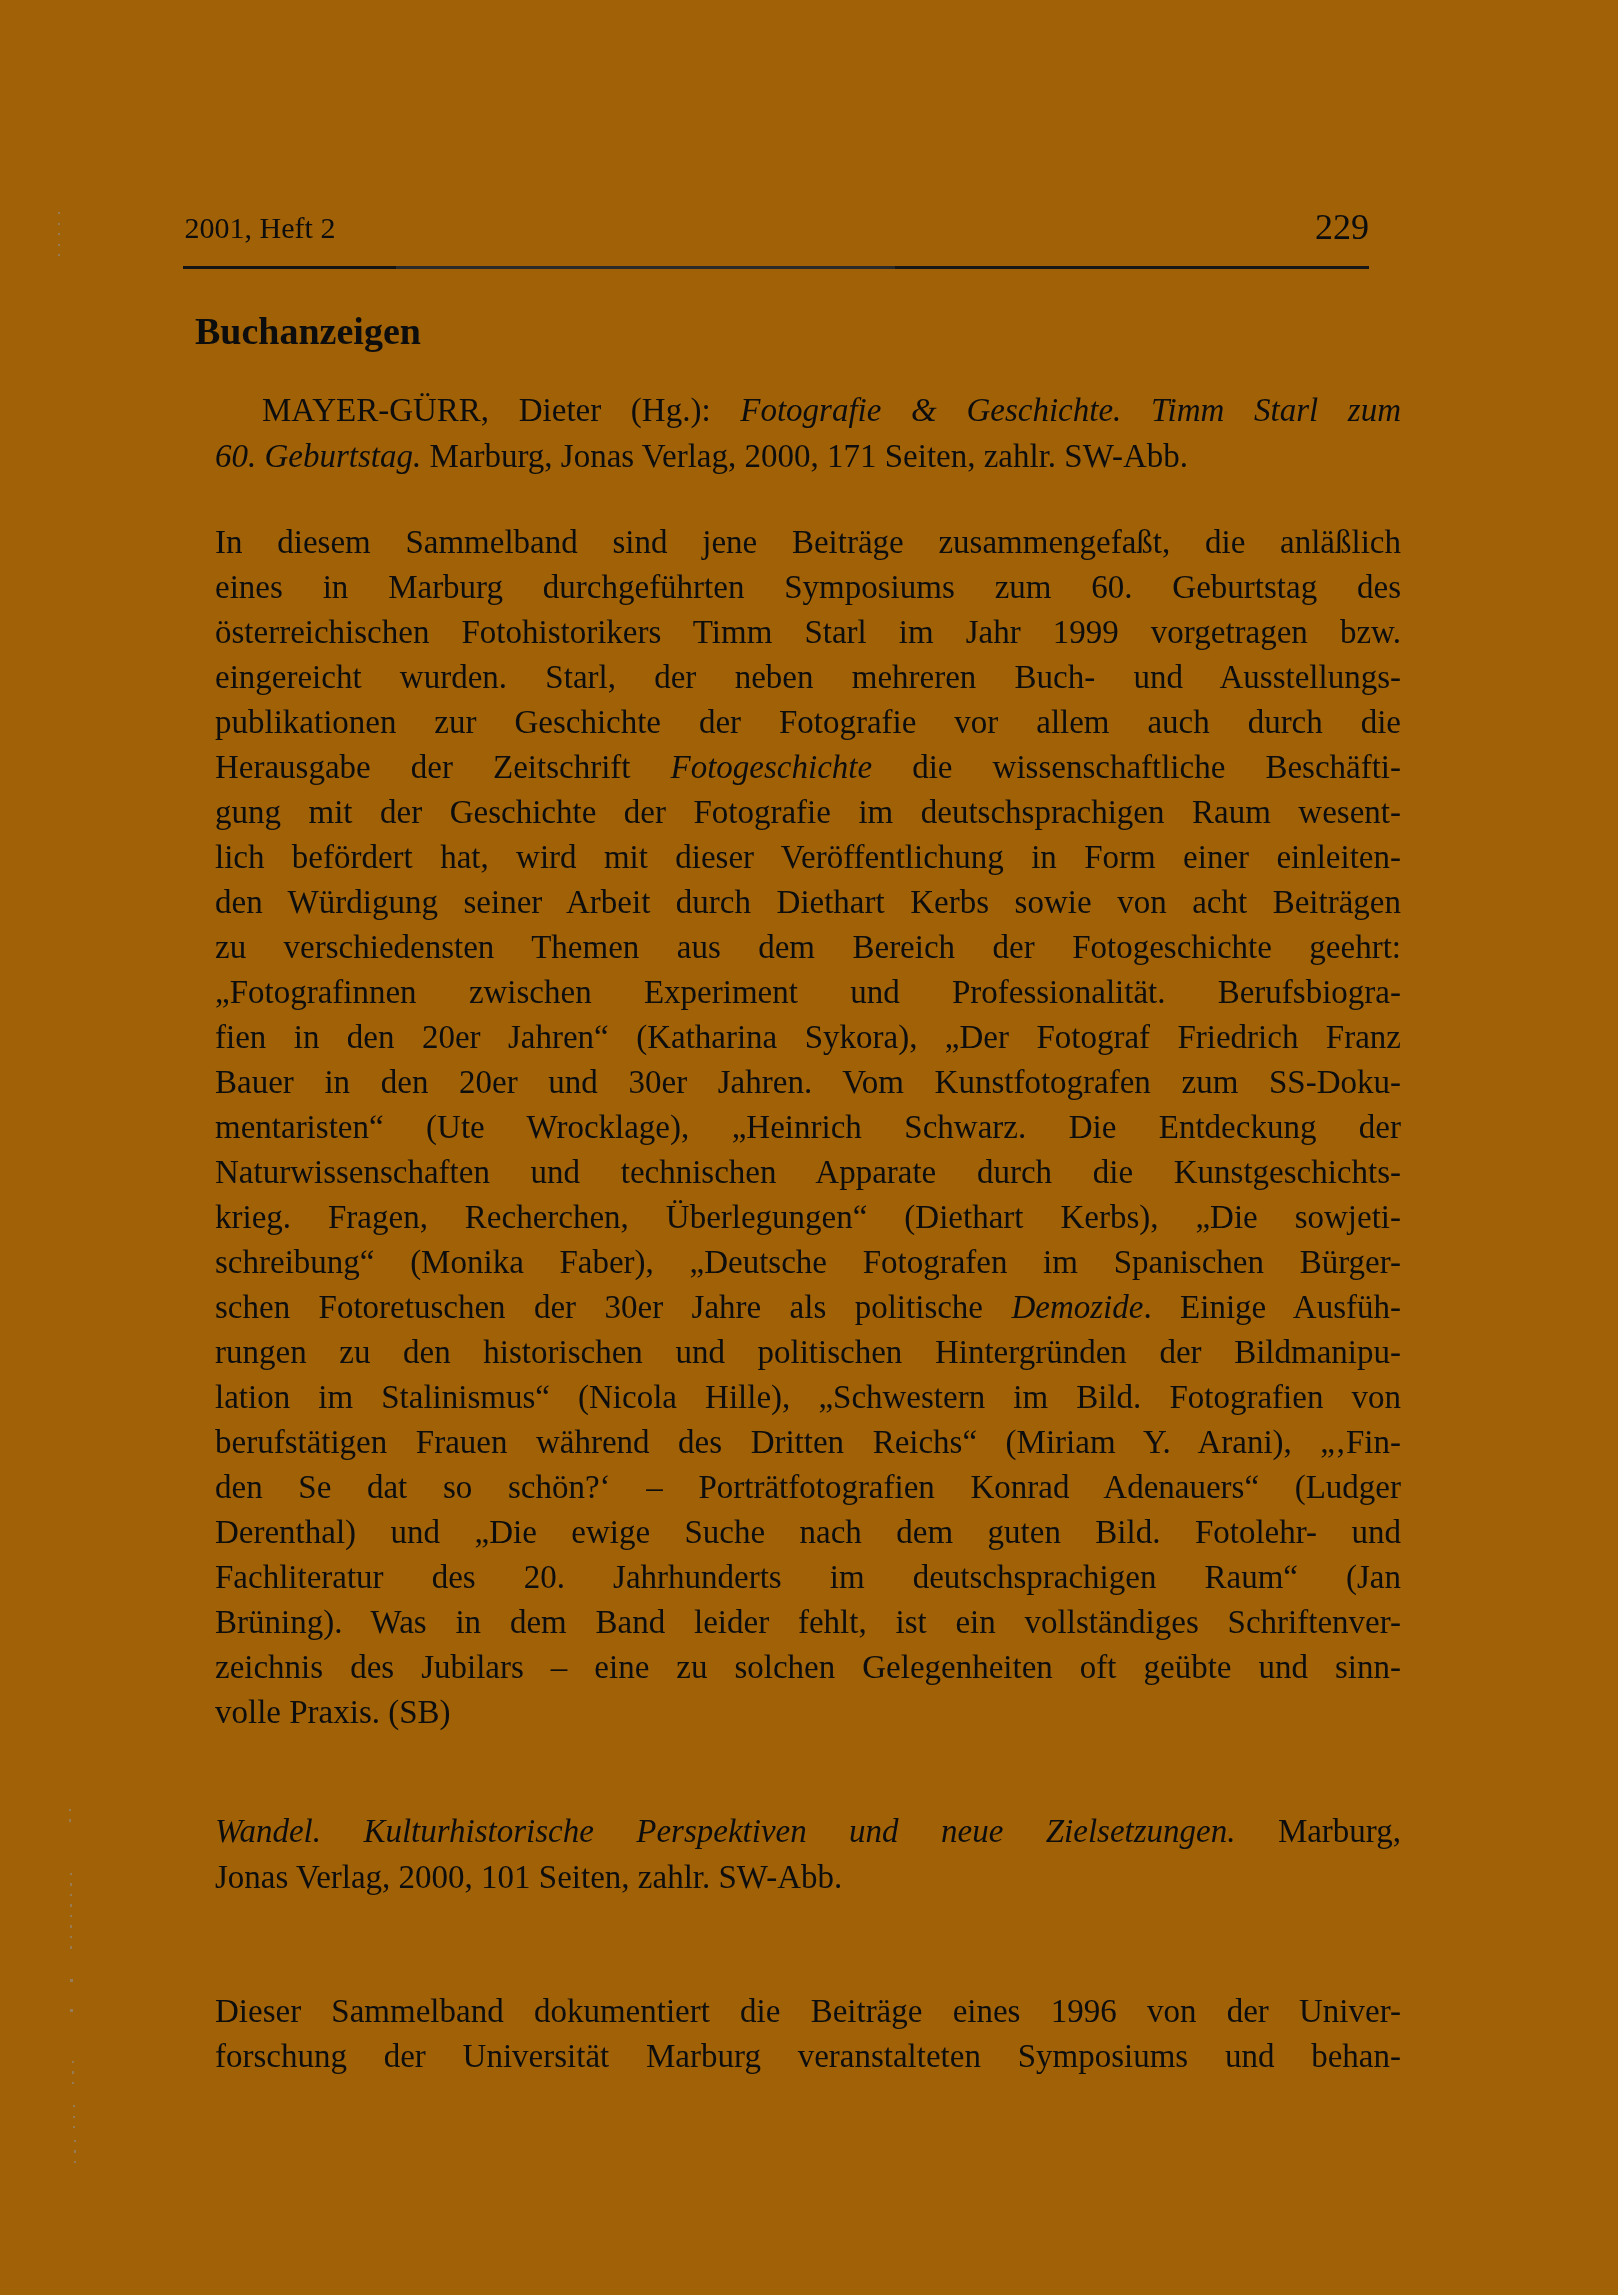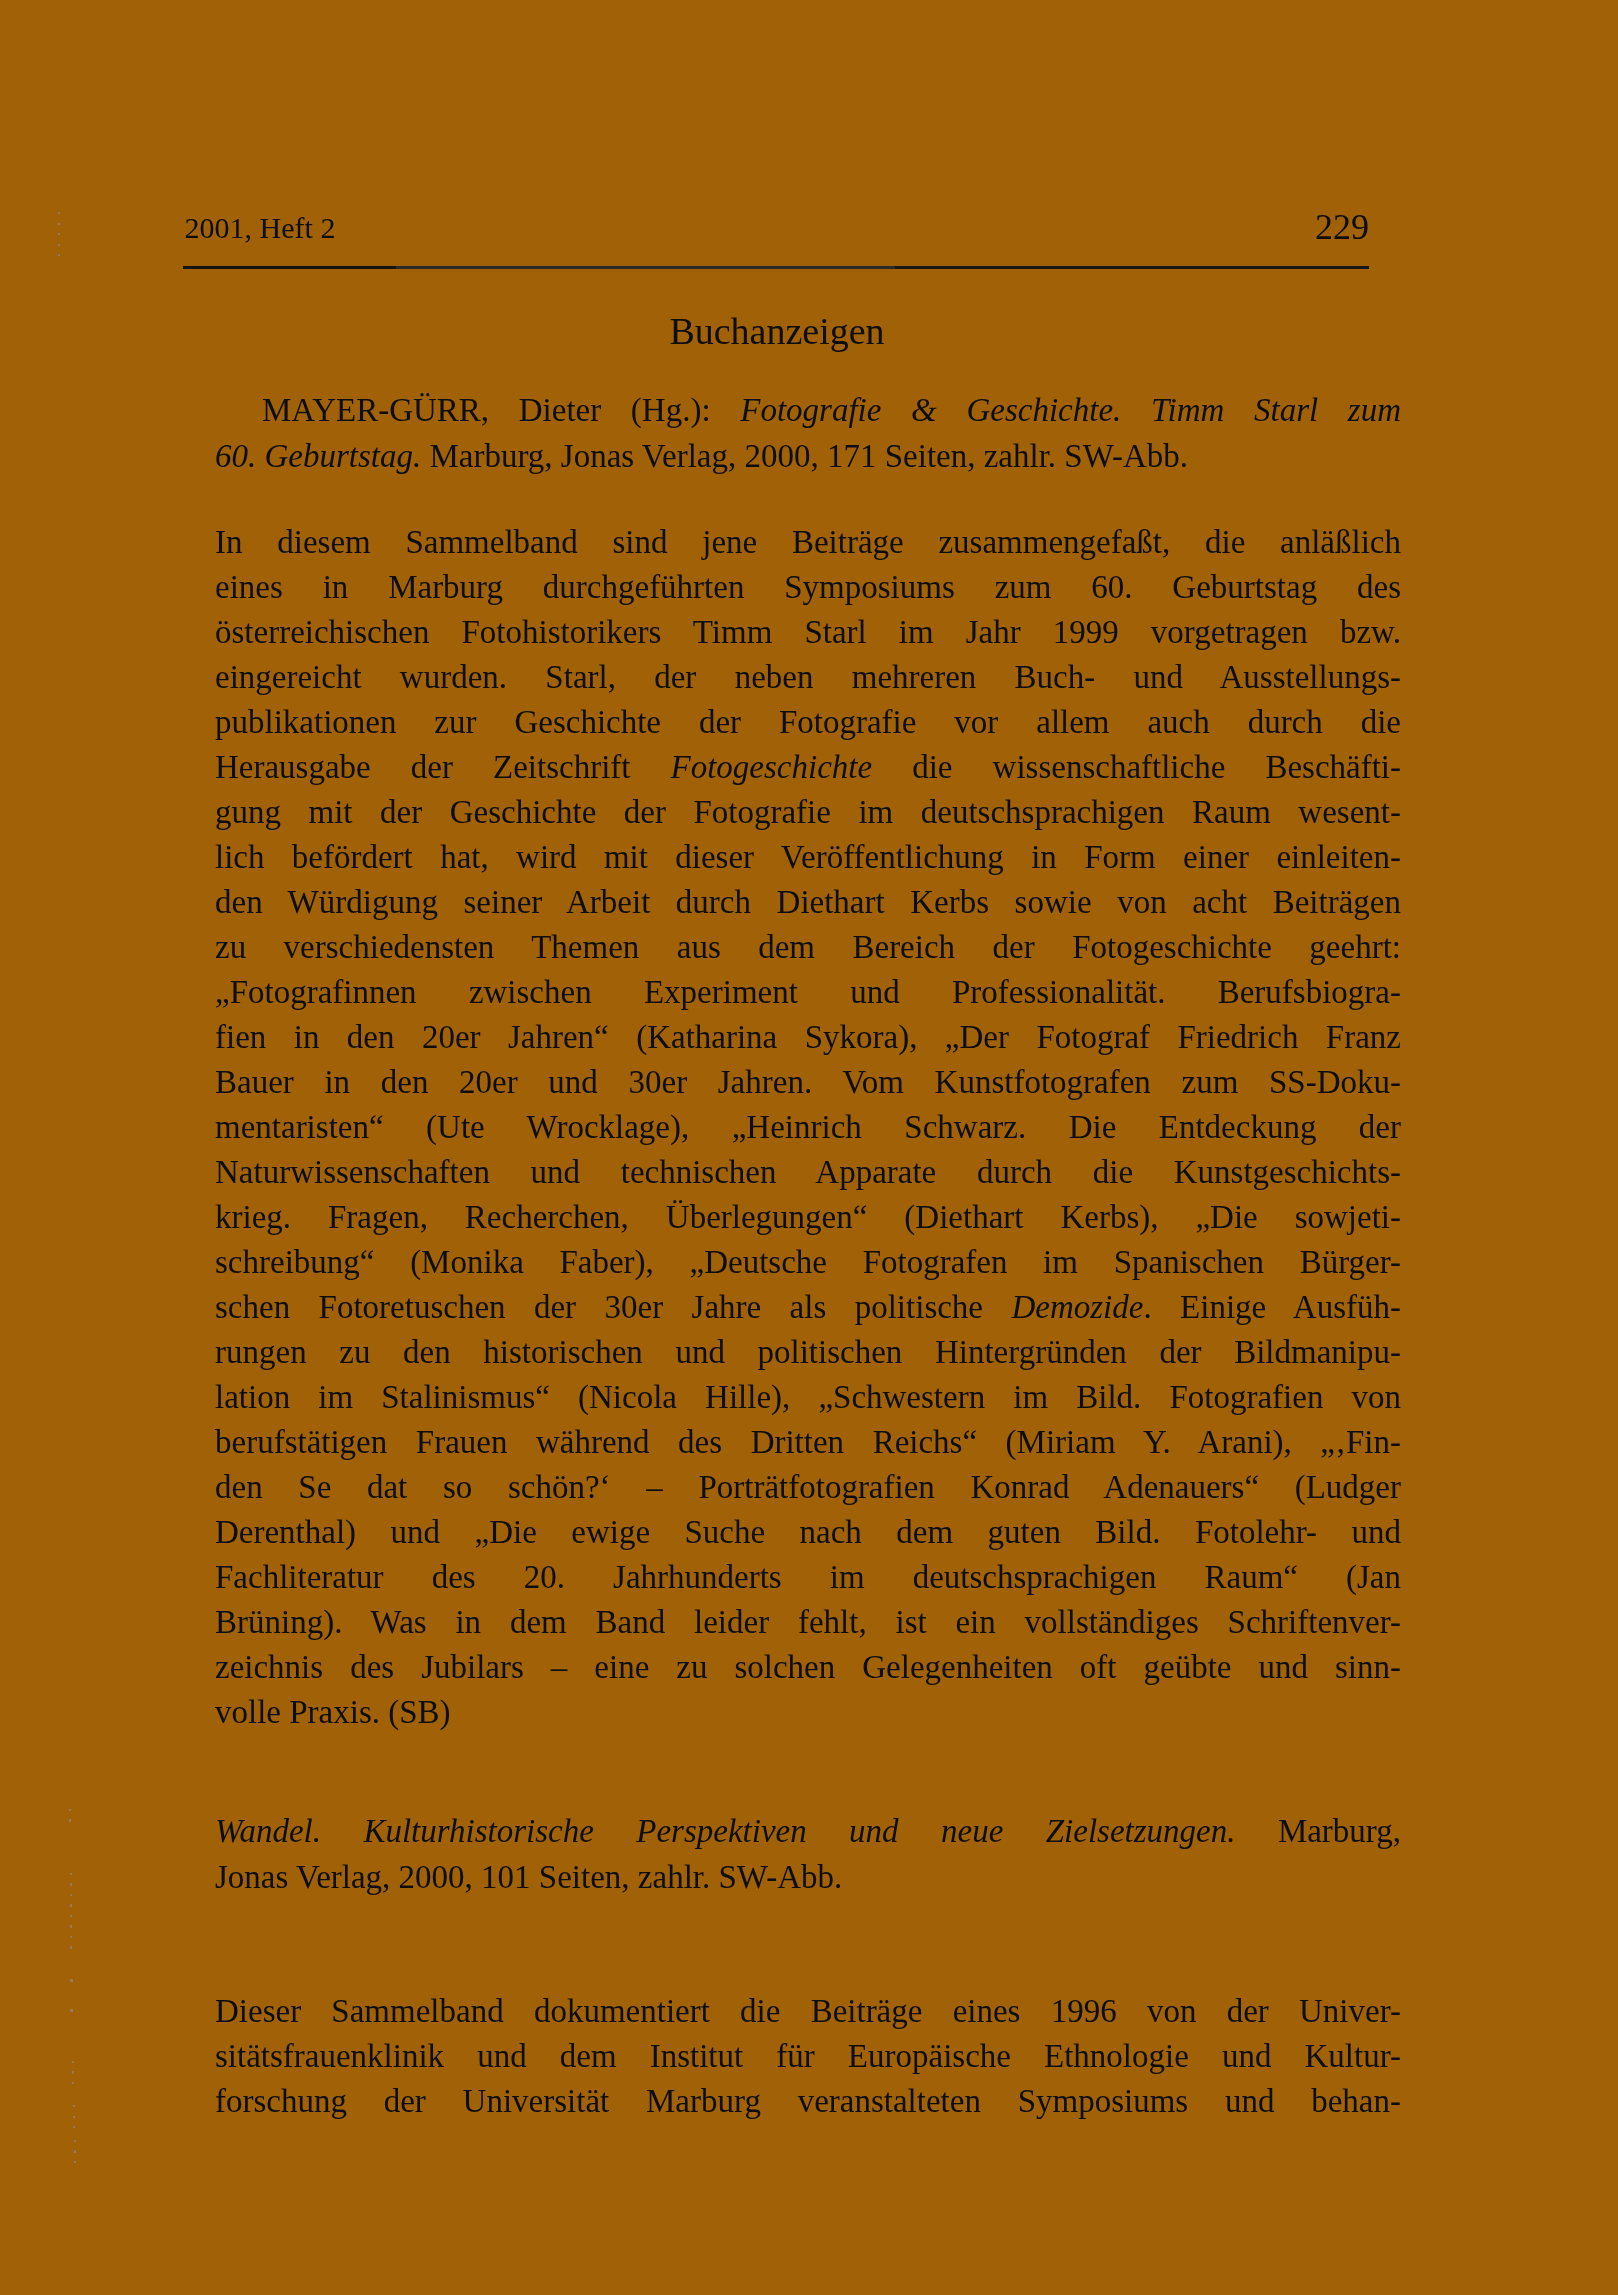--- a/index.html
+++ b/index.html
@@ -39,24 +39,23 @@
     position: absolute;
     top: 266px;
     left: 0;
     width: 100%;
     height: 3.2px;
     background: linear-gradient(to right, #141414 0 18%, #2a2a2a 18% 60%, #171717 60% 100%);
   }
   .section-title {
     position: absolute;
     top: 309px;
-    left: 1px;
+    left: 12px;
     width: 100%;
-    text-align: center;
-    font-weight: normal;
+    font-weight: bold;
     font-size: 38px;
     line-height: 45px;
   }
   .textblock {
     position: absolute;
     left: 0;
     width: 100%;
     font-size: 33px;
     margin-left: 32px;
   }
@@ -145,19 +144,18 @@
         <div class="line last"><span>volle Praxis. (SB)</span></div>
       </div>
 
     <div class="textblock citation-2">
         <div class="line"><span class="it">Wandel. Kulturhistorische Perspektiven und neue Zielsetzungen.</span><span> Marburg,</span></div>
         <div class="line last"><span>Jonas Verlag, 2000, 101 Seiten, zahlr. SW-Abb.</span></div>
       </div>
 
     <div class="textblock body-2">
         <div class="line"><span>Dieser Sammelband dokumentiert die Beiträge eines 1996 von der Univer-</span></div>
-        <div class="line"><span>sitätsfrauenklinik und dem Institut für Europäische Ethnologie und Kultur-</span></div>
         <div class="line"><span>forschung der Universität Marburg veranstalteten Symposiums und behan-</span></div>
       </div>
 
   </div>
 </div>
 
 
 </body></html>

